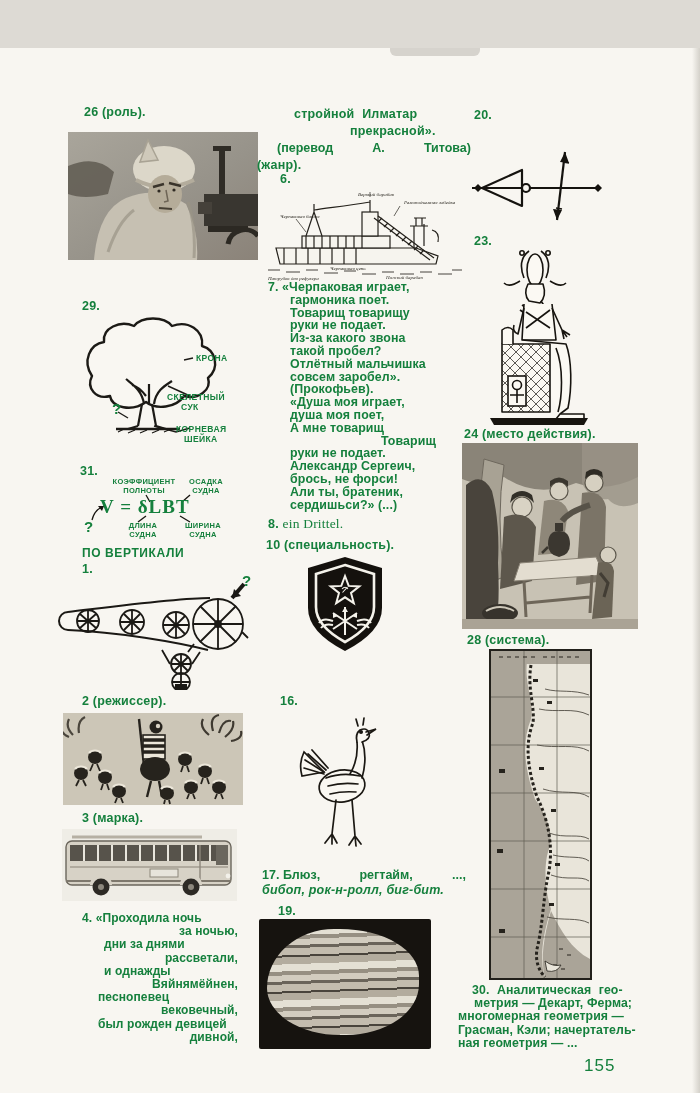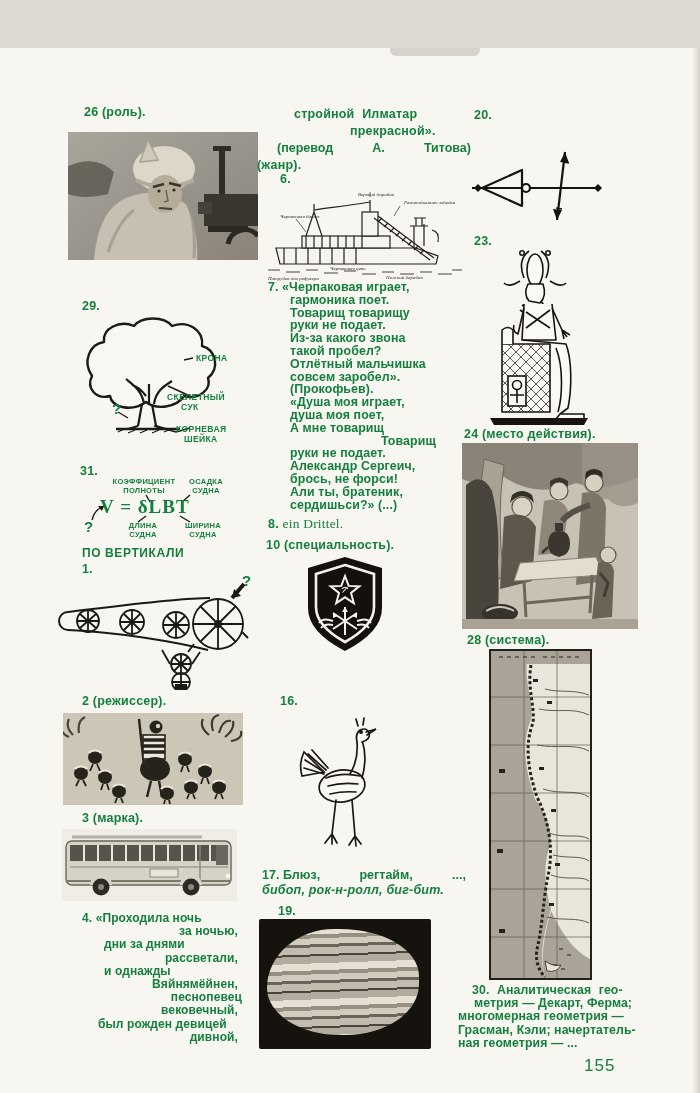--- a/index.html
+++ b/index.html
@@ -236,21 +236,21 @@
     </svg>
   </div>
 
   <div class="abs poem" style="left:82px;top:864px;width:160px;">
     <div><span class="num">4.</span>&nbsp;<span>«Проходила ночь</span></div>
     <div class="r" style="padding-right:4px;">за ночью,</div>
     <div class="ind">дни за днями</div>
     <div class="r" style="padding-right:4px;">рассветали,</div>
     <div class="ind">и однажды</div>
     <div class="r" style="padding-right:4px;">Вяйнямёйнен,</div>
-    <div style="padding-left:16px;text-align:right;">песнопевец</div>
+    <div style="padding-left:16px;">песнопевец</div>
     <div class="r" style="padding-right:4px;">вековечный,</div>
     <div style="padding-left:16px;">был рожден девицей</div>
     <div class="r" style="padding-right:4px;">дивной,</div>
   </div>
 
   <div class="abs clue" style="left:294px;top:59px;word-spacing:4px;">стройной Илматар</div>
   <div class="abs clue" style="left:350px;top:76px;">прекрасной».</div>
   <div class="abs flexline" style="left:277px;top:93px;width:194px;">
     <span>(перевод</span>
     <span>А.</span>

